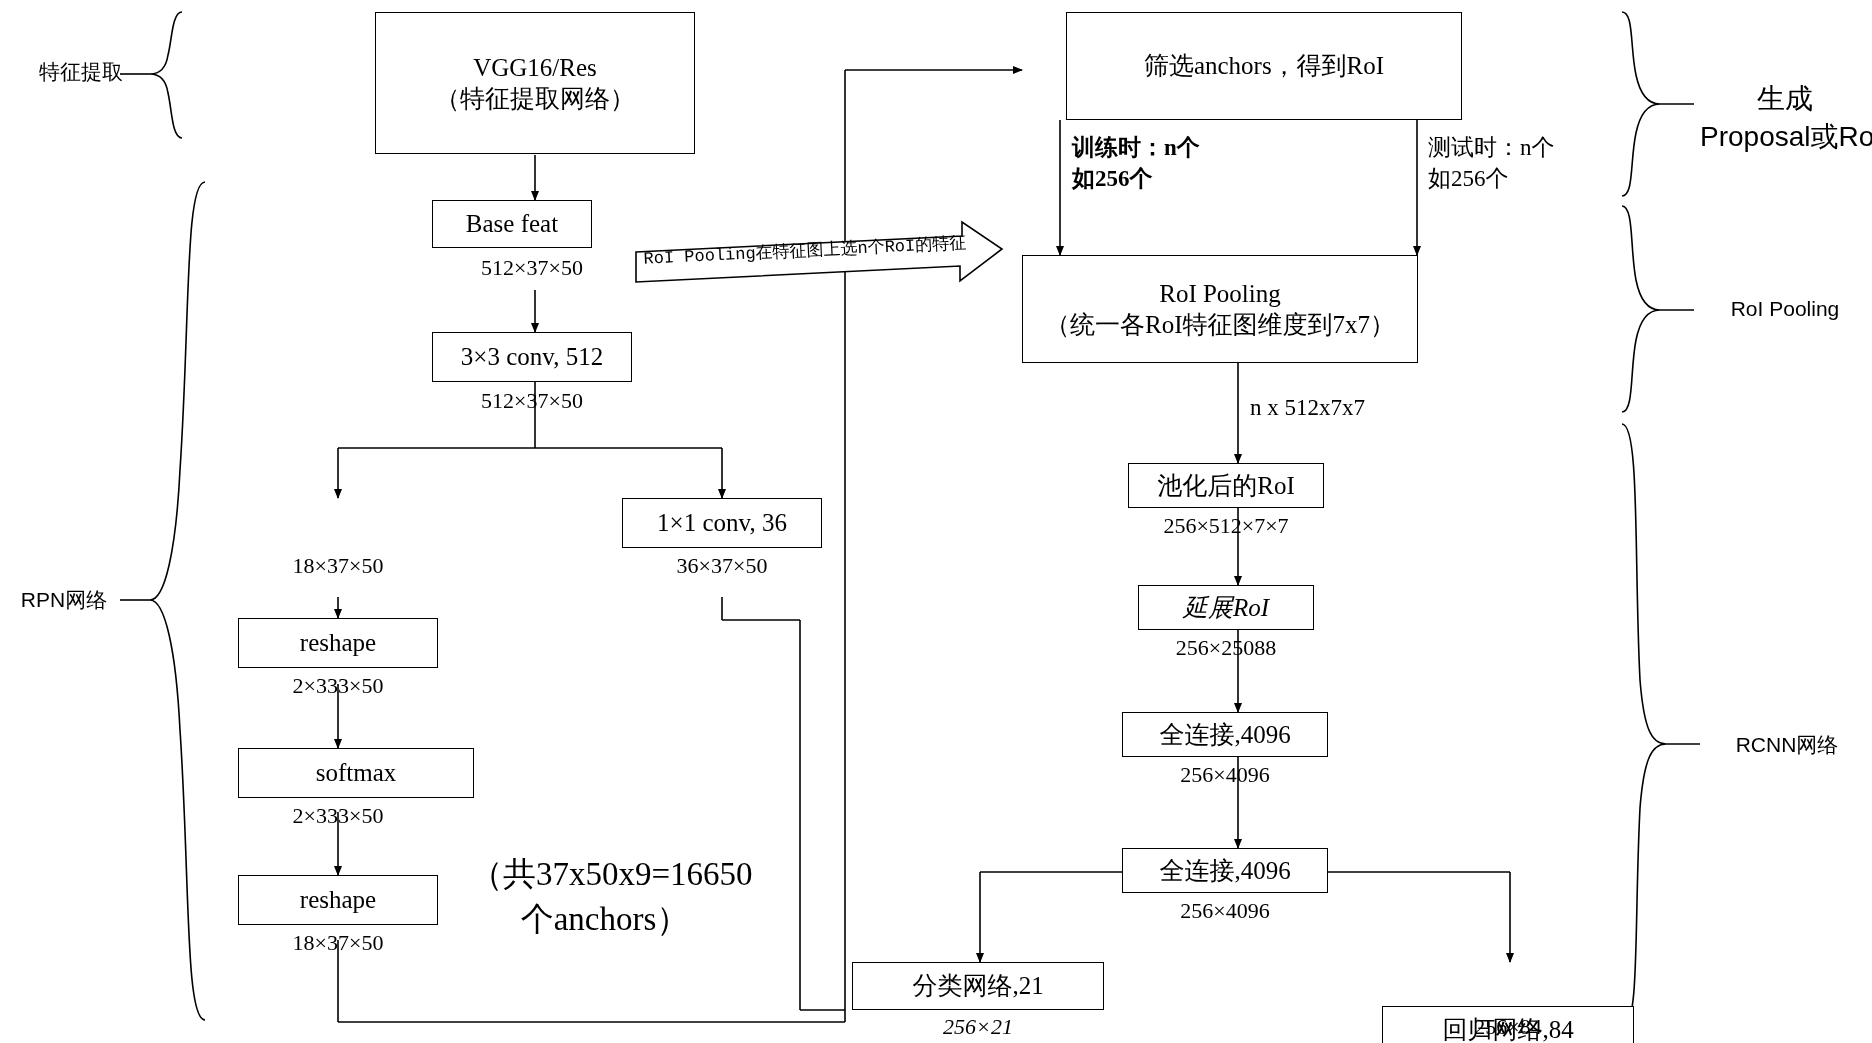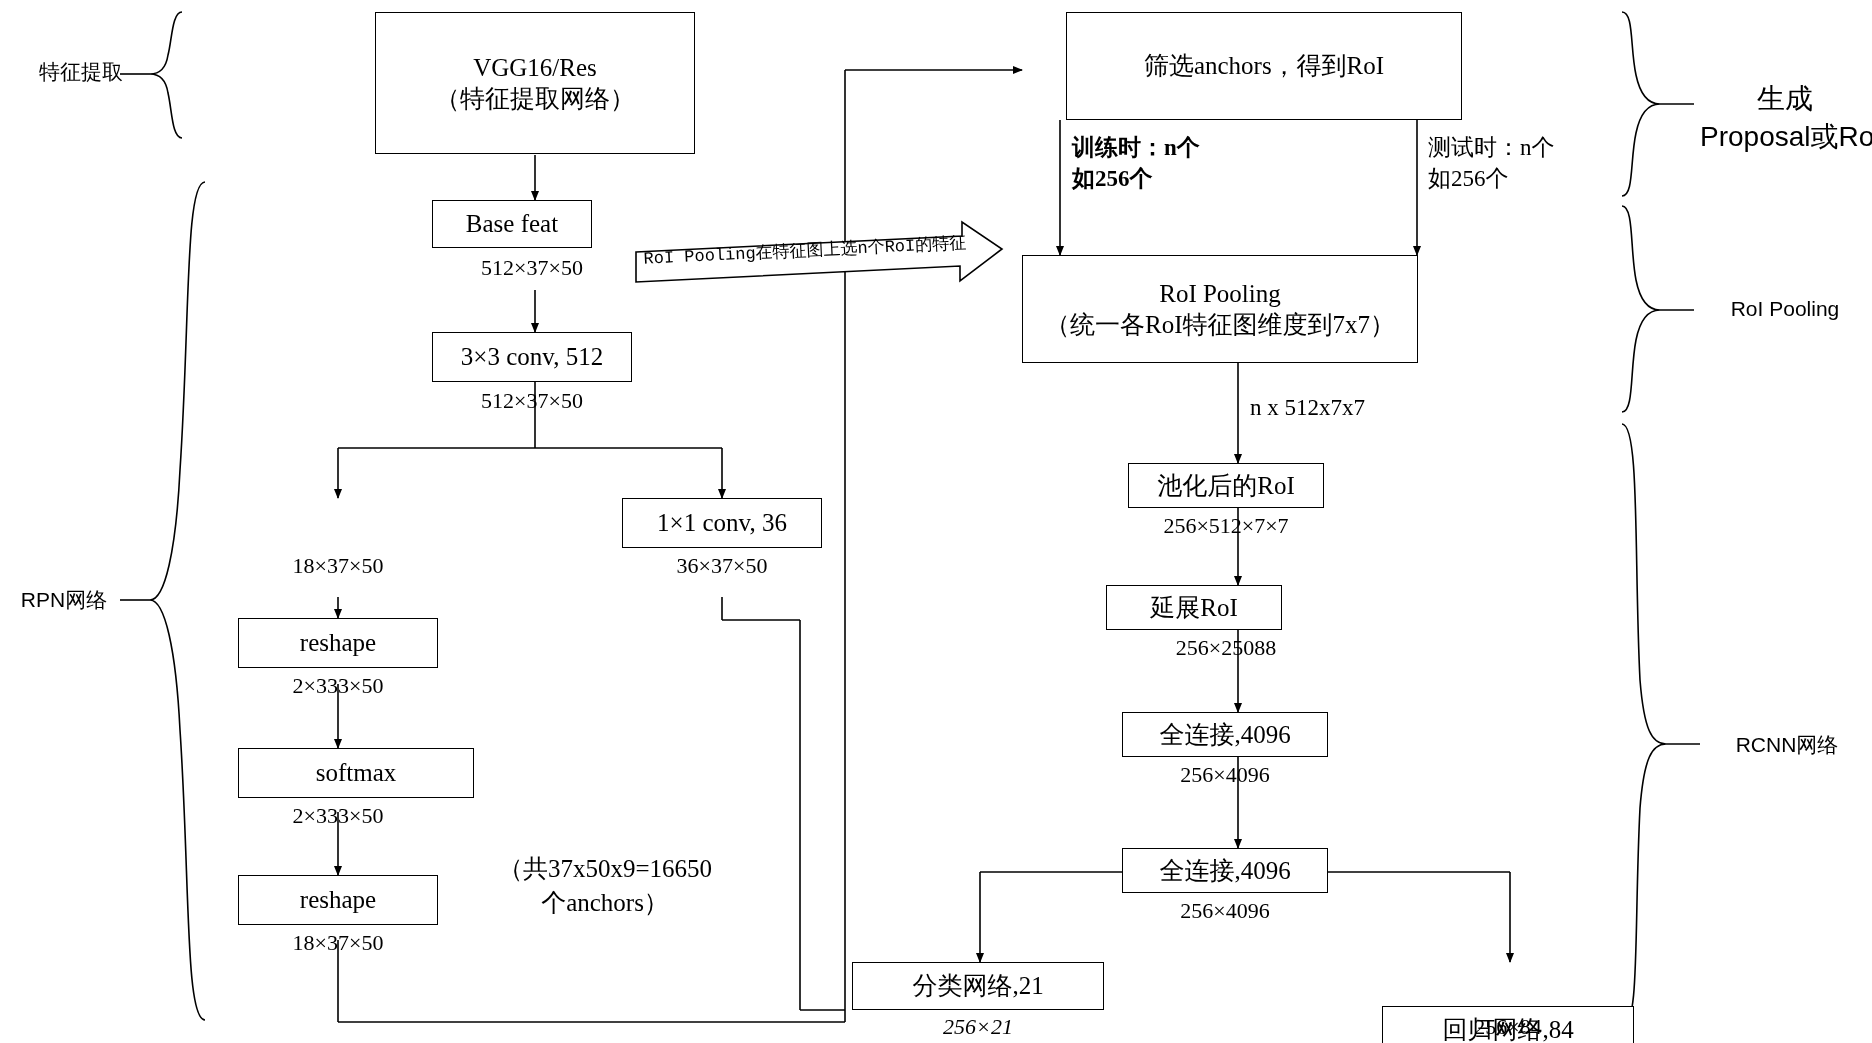--- a/index.html
+++ b/index.html
@@ -112,39 +112,39 @@
 
   <div class="box serif" style="left:238px;top:618px;width:200px;height:50px;font-size:25px;">reshape</div>
   <div class="lbl serif" style="left:238px;top:673px;width:200px;font-size:22px;">2×333×50</div>
 
   <div class="box serif" style="left:238px;top:748px;width:236px;height:50px;font-size:25px;">softmax</div>
   <div class="lbl serif" style="left:238px;top:803px;width:200px;font-size:22px;">2×333×50</div>
 
   <div class="box serif" style="left:238px;top:875px;width:200px;height:50px;font-size:25px;">reshape</div>
   <div class="lbl serif" style="left:238px;top:930px;width:200px;font-size:22px;">18×37×50</div>
 
-  <div class="lbl serif" style="left:470px;top:852px;width:270px;font-size:25px;line-height:1.35;">（共37x50x9=16650
+  <div class="lbl serif" style="left:470px;top:852px;width:270px;font-size:33px;line-height:1.35;">（共37x50x9=16650
 个anchors）</div>
 
   <div class="box serif" style="left:1022px;top:12px;width:396px;height:108px;font-size:25px;margin-left:44px;">筛选anchors，得到RoI</div>
 
   <div class="lbl serif" style="left:1072px;top:132px;width:170px;font-size:23px;line-height:1.35;text-align:left;font-weight:bold;">训练时：n个
 如256个</div>
   <div class="lbl serif" style="left:1428px;top:132px;width:170px;font-size:23px;line-height:1.35;text-align:left;">测试时：n个
 如256个</div>
 
   <div class="box serif" style="left:1022px;top:255px;width:396px;height:108px;font-size:25px;white-space:pre;">RoI Pooling
 （统一各RoI特征图维度到7x7）</div>
 
   <div class="lbl serif" style="left:1250px;top:395px;width:230px;font-size:23px;text-align:left;">n x 512x7x7</div>
 
   <div class="box serif" style="left:1128px;top:463px;width:196px;height:45px;font-size:25px;">池化后的RoI</div>
   <div class="lbl serif" style="left:1110px;top:513px;width:232px;font-size:22px;">256×512×7×7</div>
 
-  <div class="box serif" style="left:1106px;top:585px;width:176px;height:45px;font-size:25px;">延展RoI</div>
+  <div class="box serif" style="left:1138px;top:585px;width:176px;height:45px;font-size:25px;font-style:italic;">延展RoI</div>
   <div class="lbl serif" style="left:1122px;top:635px;width:208px;font-size:22px;">256×25088</div>
 
   <div class="box serif" style="left:1122px;top:712px;width:206px;height:45px;font-size:25px;">全连接,4096</div>
   <div class="lbl serif" style="left:1122px;top:762px;width:206px;font-size:22px;">256×4096</div>
 
   <div class="box serif" style="left:1122px;top:848px;width:206px;height:45px;font-size:25px;">全连接,4096</div>
   <div class="lbl serif" style="left:1122px;top:898px;width:206px;font-size:22px;">256×4096</div>
 
   <div class="box serif" style="left:852px;top:962px;width:252px;height:48px;font-size:25px;">分类网络,21</div>
   <div class="lbl serif" style="left:852px;top:1014px;width:252px;font-size:22px;font-style:italic;">256×21</div>

